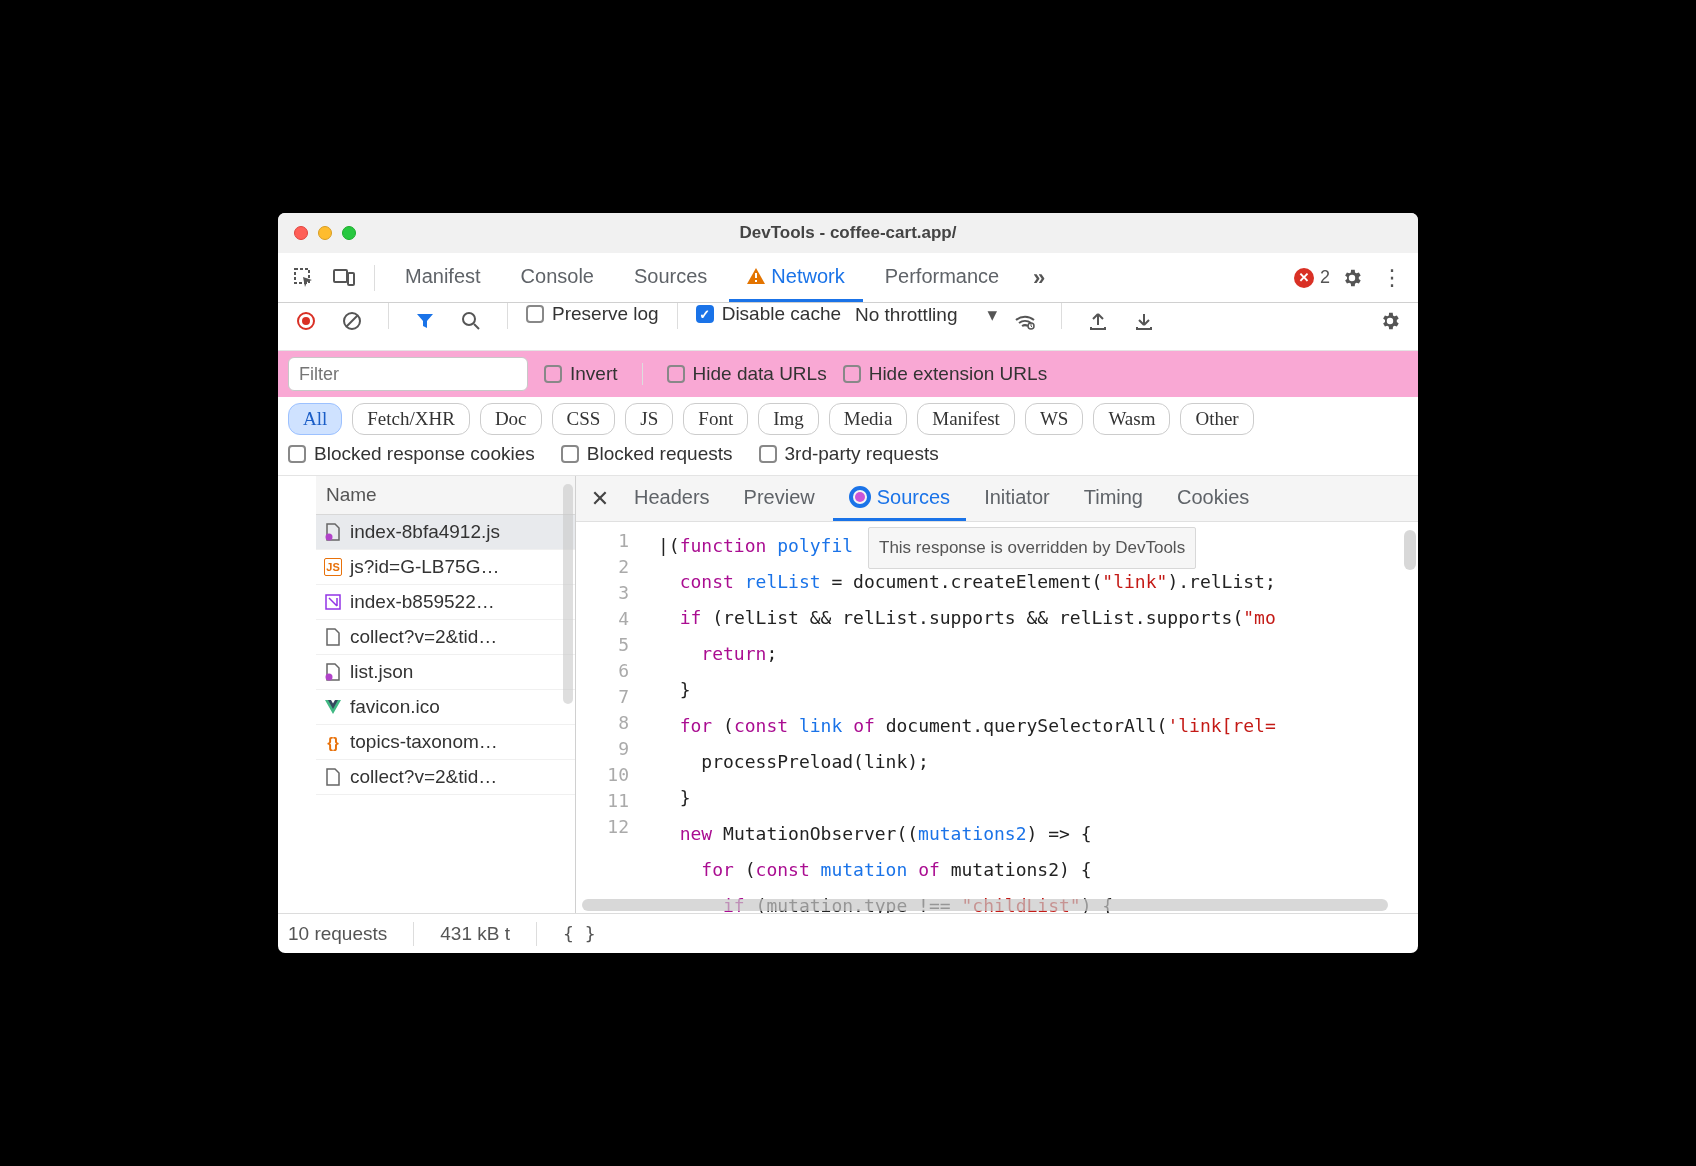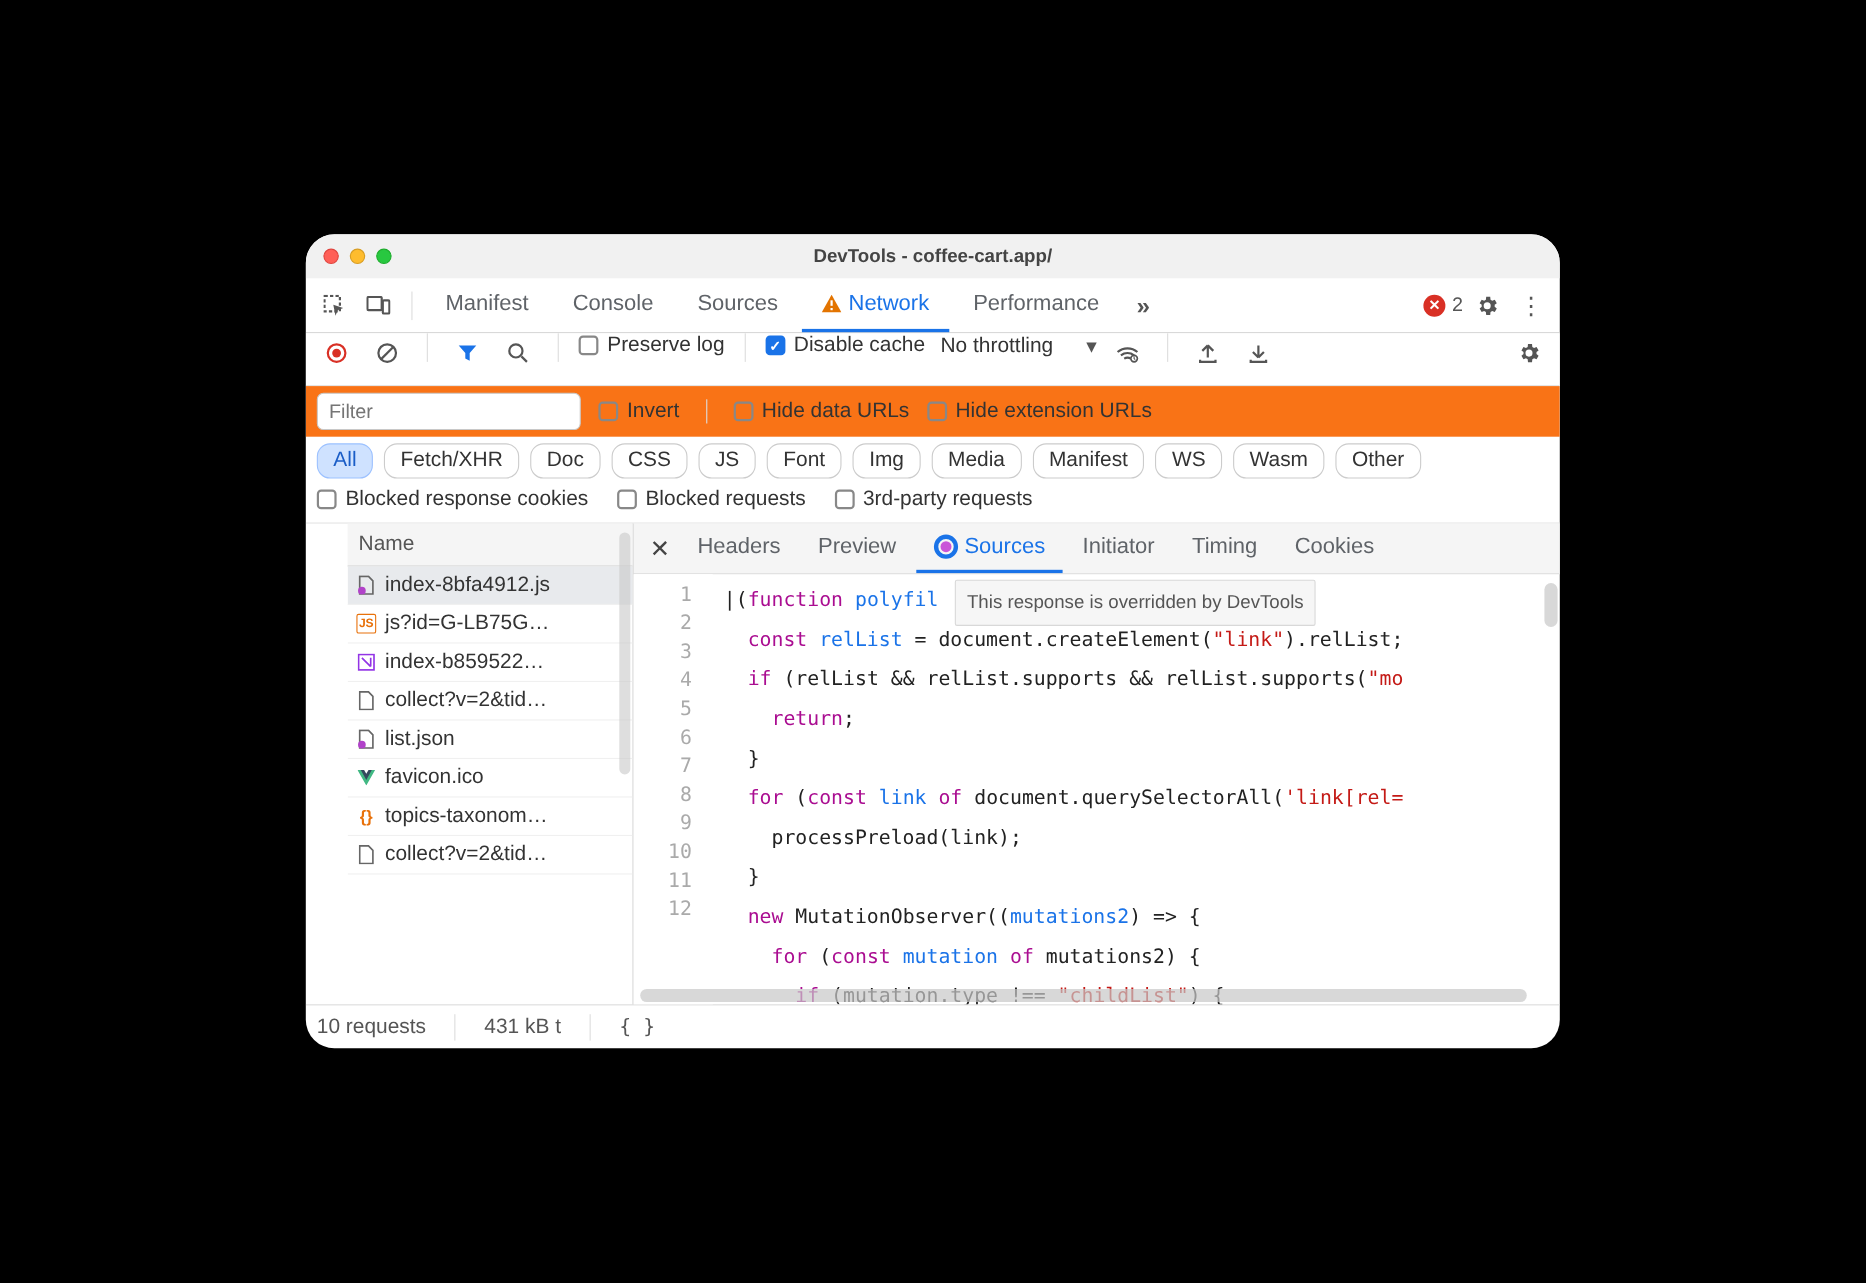--- a/index.html
+++ b/index.html
@@ -11,21 +11,21 @@
     height: 1166px;
     display: flex;
     align-items: center;
     justify-content: center;
     color: #333;
   }
   .window {
     width: 1140px;
     height: 740px;
     background: #fff;
-    border-radius: 26px;
+    border-radius: 7px;
     box-shadow: 0 12px 40px rgba(0,0,0,.5);
     overflow: hidden;
     display: flex;
     flex-direction: column;
   }
   .titlebar {
     background: #f1f1f1;
     height: 40px;
     flex: 0 0 40px;
     display: flex;
@@ -80,31 +80,31 @@
   .rec { width:18px;height:18px;border:2.5px solid #d93025;border-radius:50%;position:relative;}
   .rec::after{content:"";position:absolute;inset:3px;border-radius:50%;background:#d93025;}
   .funnel { color:#1a73e8;}
   .chk { width:18px;height:18px;border:2px solid #888;border-radius:4px;display:inline-flex;align-items:center;justify-content:center;flex:0 0 18px;}
   .chk.on { background:#1a73e8;border-color:#1a73e8;color:#fff;}
   .chk.on::after{content:"✓";font-size:13px;font-weight:700;}
   .lbl { font-size:19px;color:#333;display:flex;align-items:center;gap:8px; }
   .throttle { margin-left:4px;font-size:19px;color:#333;}
   .filterrow {
     padding:6px 10px;display:flex;align-items:center;gap:16px;
-    background:#f97316;flex-wrap:wrap;
+    background:#f9a8d4;flex-wrap:wrap;
   }
   .filter-input {
     border:1px solid #c8c8c8;border-radius:6px;
     height:34px;width:240px;padding:0 10px;font-size:18px;color:#888;
   }
   .chiprow { padding:6px 10px 10px 10px;display:flex;align-items:center;gap:10px;flex-wrap:wrap;
     border-bottom:1px solid #e4e4e4;}
   .chip {
     border:1px solid #ccc;border-radius:12px;
-    padding:4px 14px;font-size:19px;color:#333;cursor:pointer;background:#fff;
+    padding:4px 14px;font-size:19px;color:#333;cursor:pointer;background:#fff;font-family:Liberation Serif, serif;
   }
   .chip.active { background:#cfe2ff;border-color:#9cc1ff;color:#1a5dc7;}
   .checkrow { padding:4px 10px 10px 10px;display:flex;align-items:center;gap:26px;
     border-bottom:1px solid #e4e4e4;font-size:19px;}
   .body { flex:1;display:flex;min-height:0;}
   .left {
     width:260px;flex:0 0 260px;border-right:1px solid #d0d0d0;
     display:flex;flex-direction:column;position:relative;margin-left:38px;
   }
   .colhead { border-bottom:1px solid #d8d8d8;padding:8px 10px;font-size:19px;color:#555;background:#f5f5f5;}

